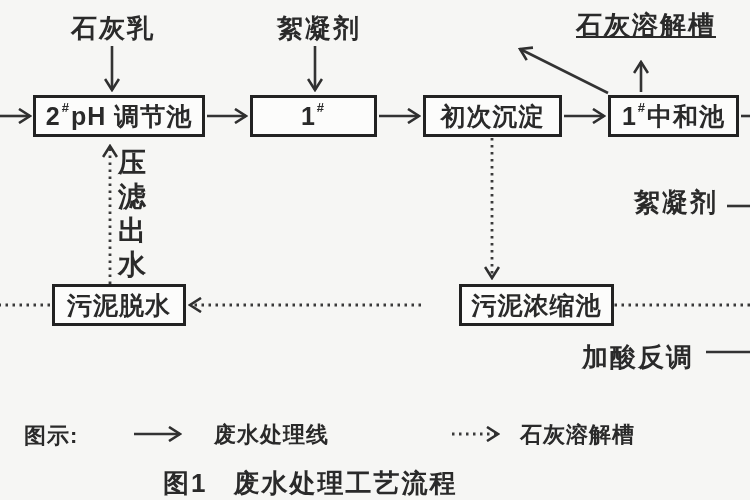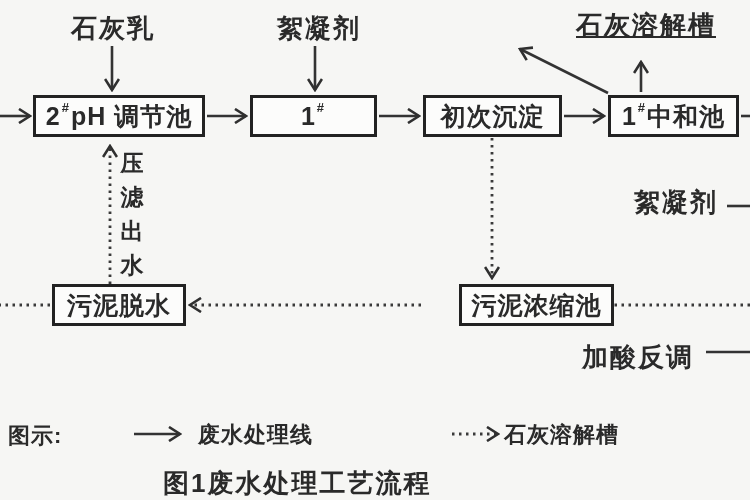--- a/index.html
+++ b/index.html
@@ -21,29 +21,29 @@
   }
   .node .sup {
     font-size:13px; font-weight:700; line-height:1;
     position:relative; top:-9px; margin:0 1px 0 1px;
   }
   .lbl {
     position:absolute; font-weight:700; font-size:26px;
     letter-spacing:2px; white-space:nowrap; line-height:1.1;
   }
   .vlbl {
-    position:absolute; width:30px; font-size:23px; line-height:34px;
+    position:absolute; width:30px; font-size:28px; line-height:34px;
     font-weight:700; word-break:break-all; text-align:center;
   }
   .legend-title, .legend-text {
     position:absolute; font-size:22px; font-weight:700;
-    letter-spacing:1px; white-space:nowrap;
+    letter-spacing:1px; white-space:nowrap;margin-left:16px;
   }
   .caption {
-    position:absolute; display:flex; 
+    position:absolute; display:flex; gap:26px;
     font-size:26px; font-weight:800; letter-spacing:2px; white-space:nowrap;
   }
 </style>
 </head>
 <body>
 
 <div class="stage">
 
   <svg class="lines" viewBox="0 0 750 500">
     <defs>

